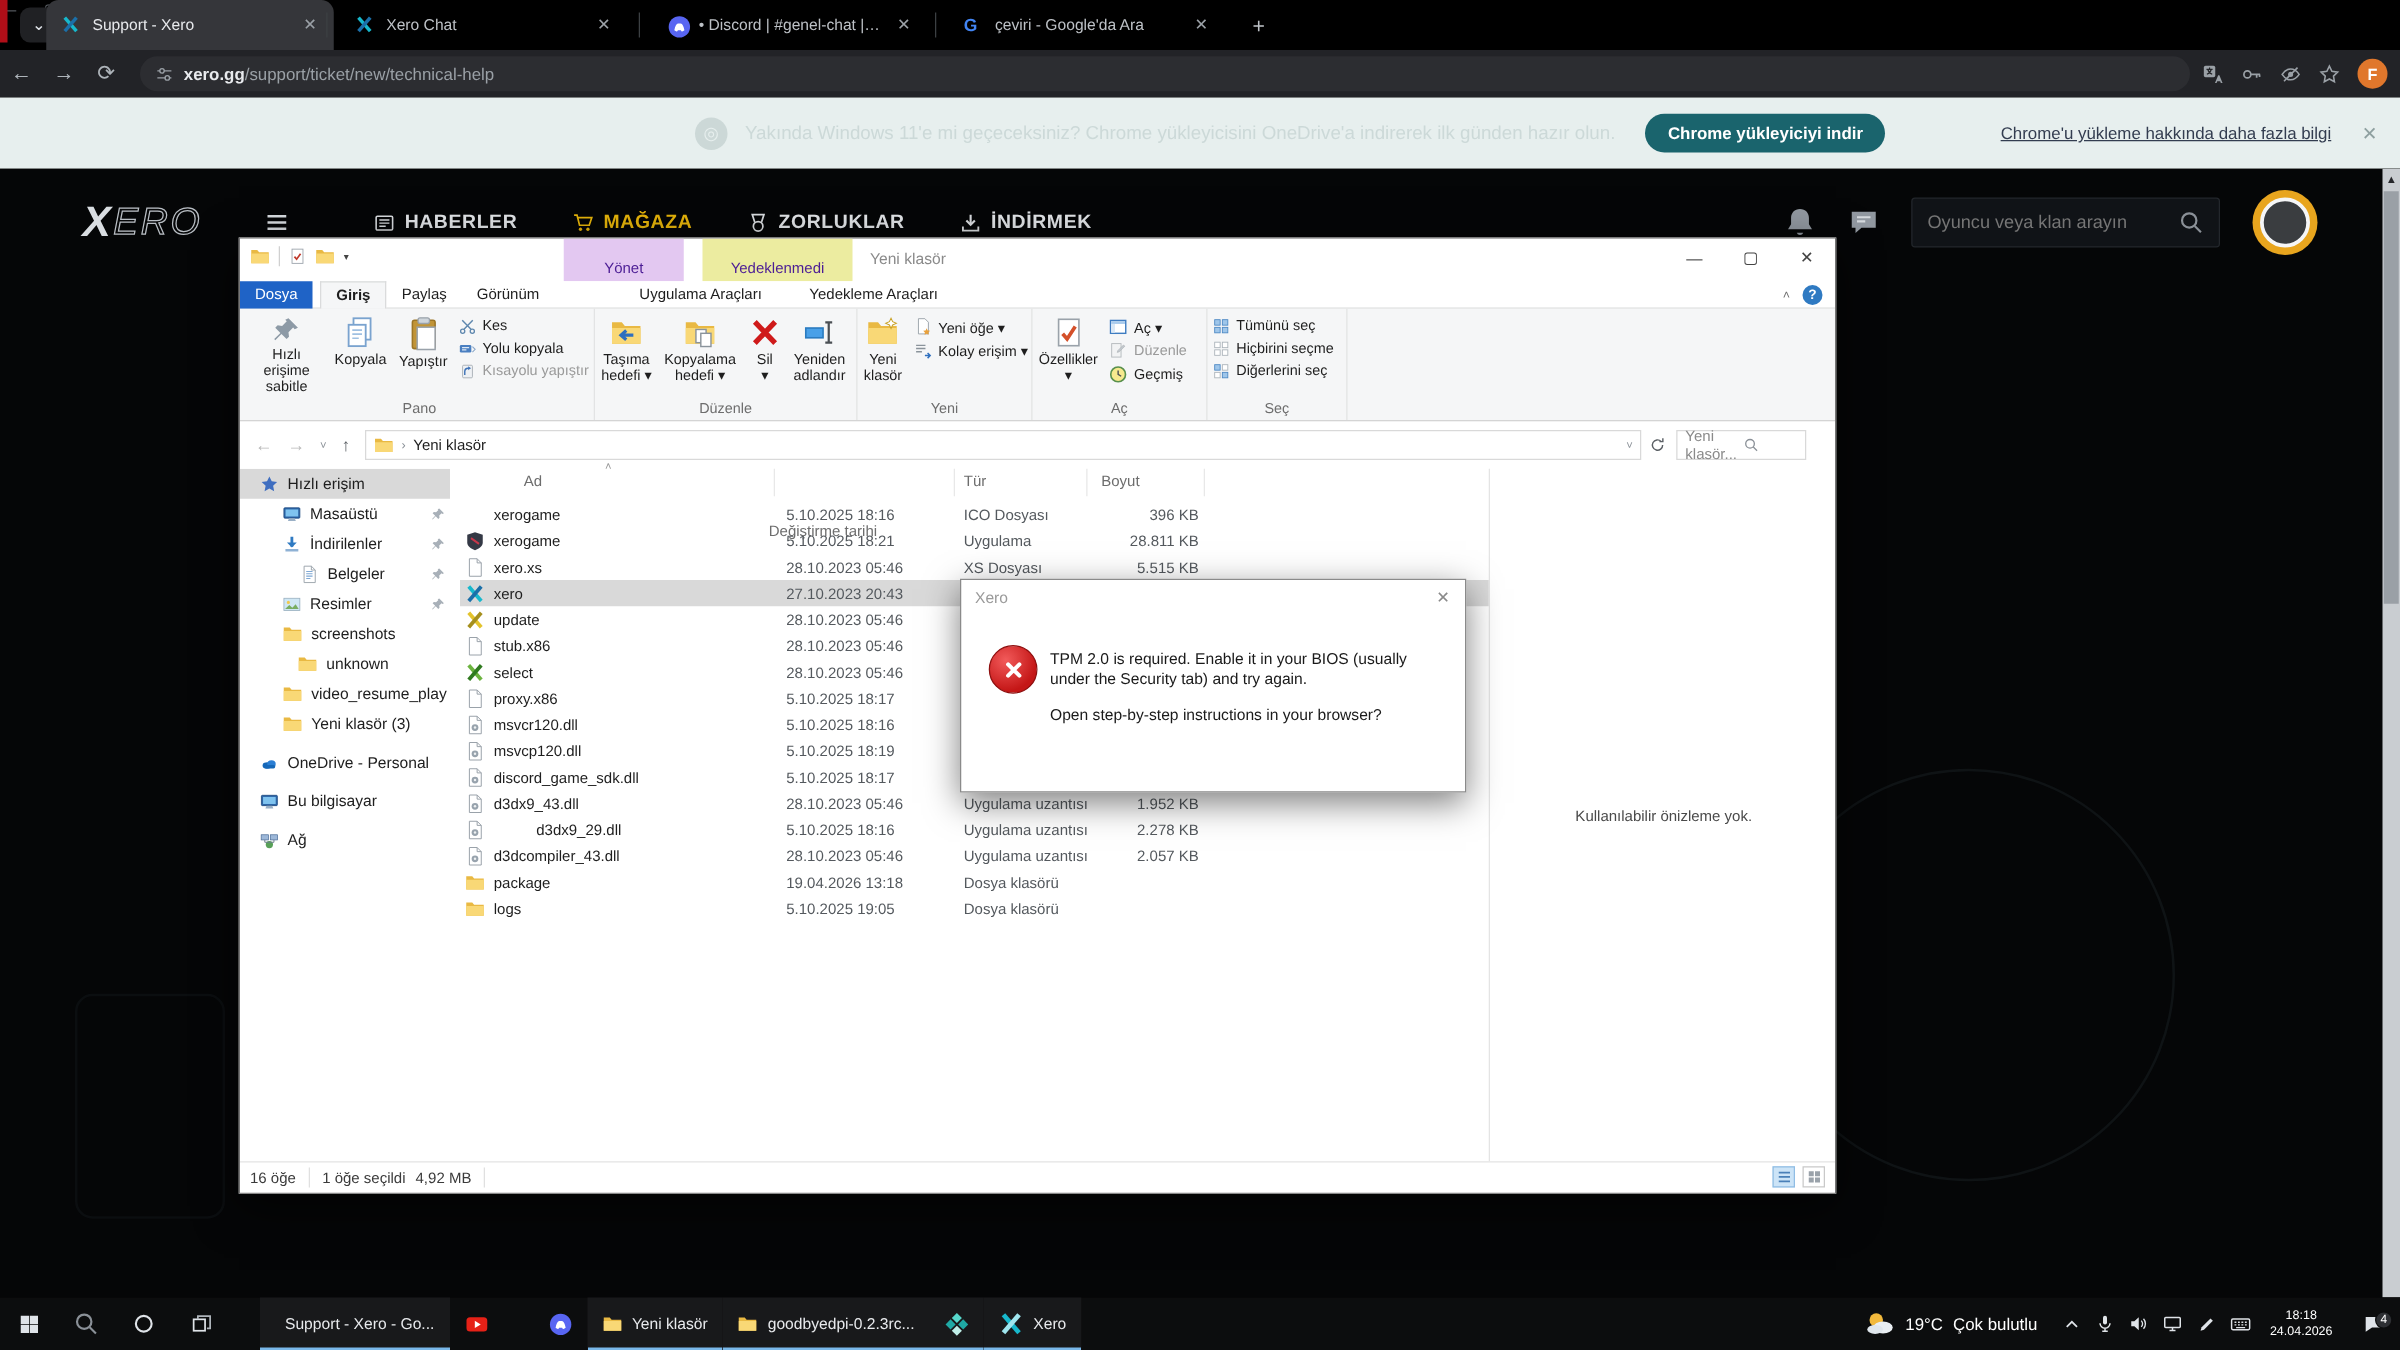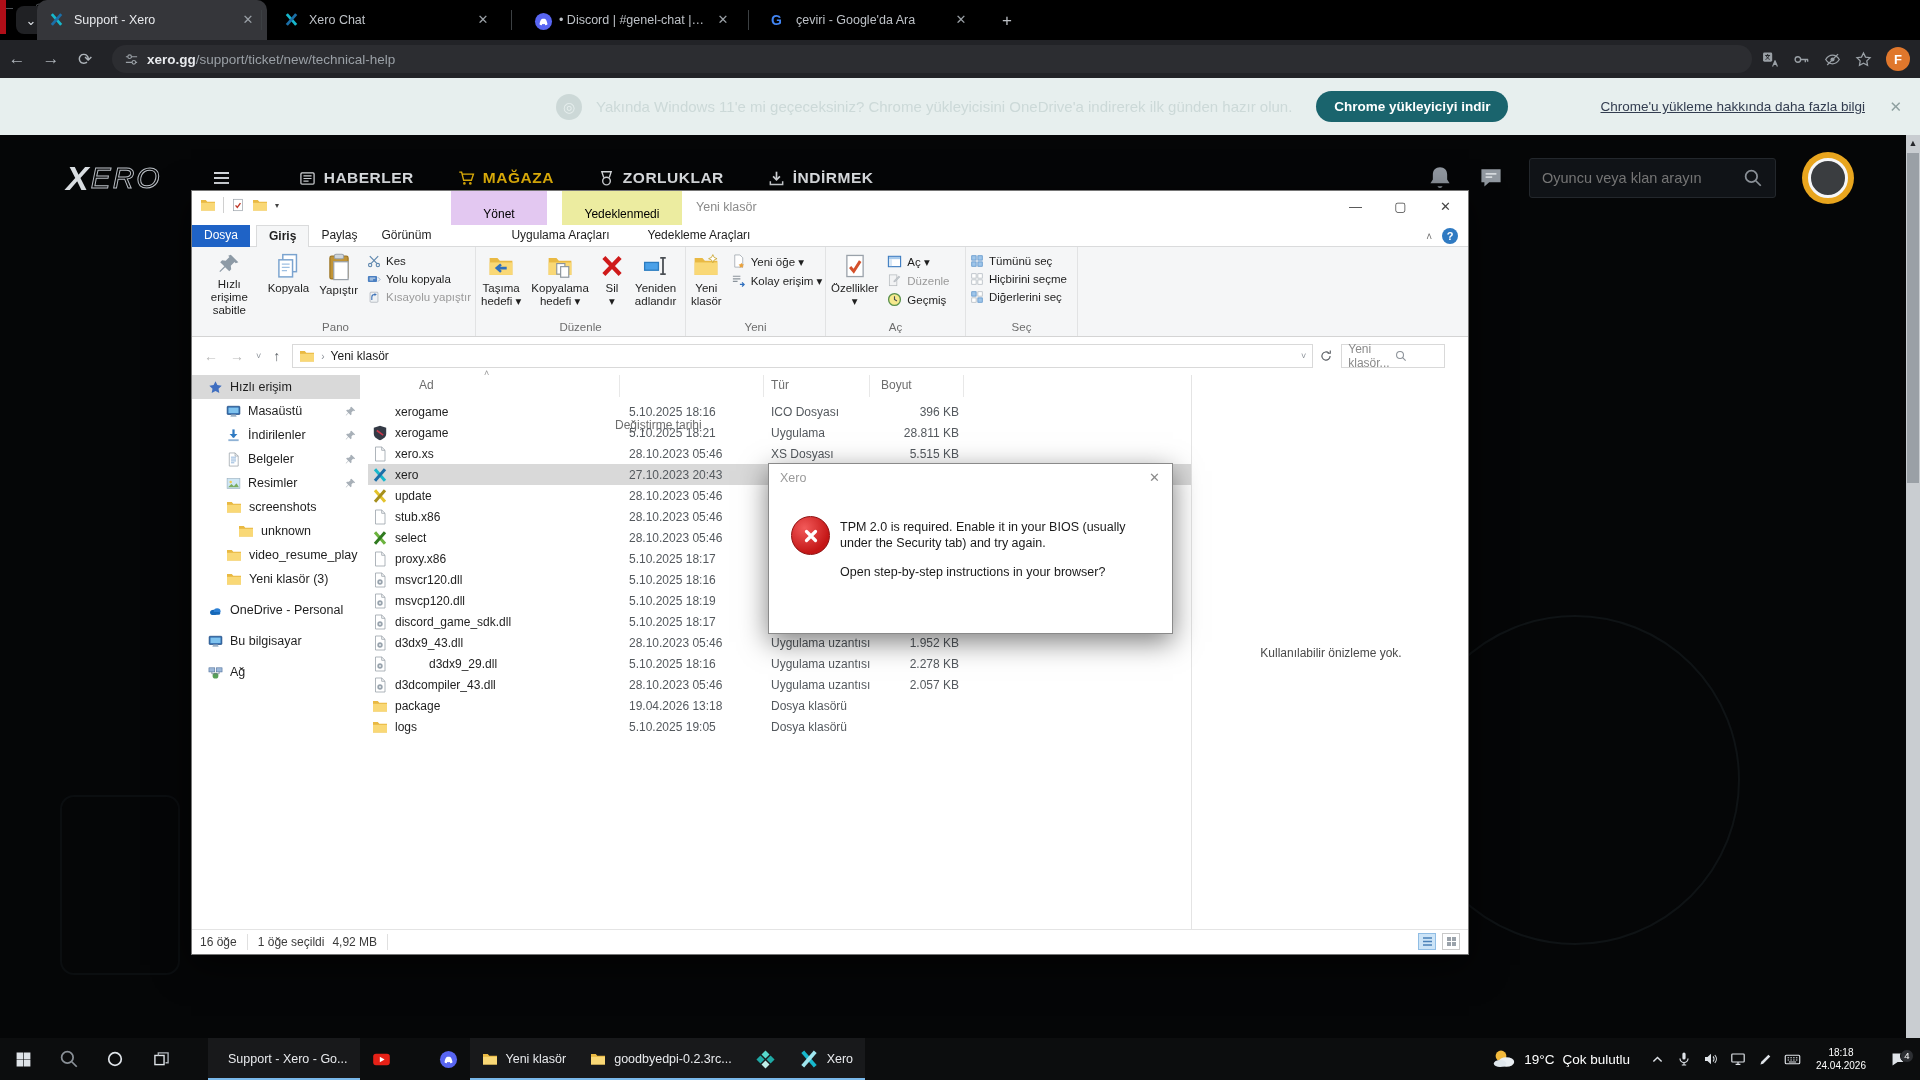--- a/index.html
+++ b/index.html
@@ -73,21 +73,21 @@
   #pagescroll .arr { color:#26272b; font-size:9px; text-align:center; padding-top:3px; }
   #pagescroll .thumb { position:absolute; left:1px; top:18px; width:12px; height:330px; background:#9aa0a6; }
 
   
   #explorer { left:191px; top:190px; width:1278px; height:765px; background:#fff; border:1px solid #767676;
     box-shadow:0 10px 34px rgba(0,0,0,.65); font-size:12px; color:#1e1e1e; }
   .titlebar { position:absolute; left:0; top:0; width:100%; height:34px; background:#fff; }
   .qat { position:absolute; left:8px; top:6px; display:flex; align-items:center; gap:7px; }
   .qat .vsep { width:1px; height:16px; background:#d0d0d0; }
   .ctx-tab { position:absolute; top:0; height:34px; display:flex; align-items:flex-end; justify-content:center;
-    padding-bottom:4px; font-size:12px; color:#000000; }
+    padding-bottom:4px; font-size:12px; color:#4c1d95; }
   .ctx-manage { left:259px; width:96px; background:#e3c8f1; }
   .ctx-backup { left:370px; width:120px; background:#ececa0; }
   .win-title { position:absolute; left:504px; top:9px; color:#8a8a8a; font-size:12.5px; }
   .expl-controls { position:absolute; right:0; top:0; display:flex; }
   .expl-controls div { width:45px; height:30px; display:flex; align-items:center; justify-content:center;
     color:#444; font-size:13px; }
   .ribbon-tabs { position:absolute; left:0; top:34px; width:100%; height:22px; background:#fff;
     border-bottom:1px solid #dadbdc; display:flex; font-size:12px; }
   .rtab { padding:3px 12px 0; height:22px; }
   .rtab.file { background:var(--dosya-blue); color:#fff; margin-right:6px; }
@@ -725,21 +725,21 @@
               <path d="M2.5 13h11" stroke="#8fb2d5" stroke-width="2"></path>
             </svg>
           </span>
           <span>İndirilenler</span>
           <span class="pinmark">
             <svg width="11" height="11" viewBox="0 0 16 16" fill="none">
               <path d="M9.3 1.2l5.5 5.5-1.9.8-.9-.9-2.7 2.7.3 2.6-1.4 1.4-3-3-3.6 3.6-.6-.6L4.6 9.7l-3-3L3 5.3l2.6.3 2.7-2.7-.9-.9z" fill="#a8b0b8"></path>
             </svg>
           </span>
         </div>
-        <div class="side-item" style="padding-left: 34px;">
+        <div class="side-item" style="padding-left: 48px;">
           <span>
             <svg width="15" height="15" viewBox="0 0 16 16" fill="none">
               <path d="M3.5 1h6.2L13 4.3V15H3.5z" fill="#fff" stroke="#9aa2aa" stroke-width=".8"></path>
               <path d="M9.7 1v3.3H13" stroke="#9aa2aa" stroke-width=".8"></path>
               <path d="M5.3 5.5h5.4M5.3 7.5h5.4M5.3 9.5h5.4M5.3 11.5h3.6" stroke="#7fa8d4" stroke-width=".9"></path>
             </svg>
           </span>
           <span>Belgeler</span>
           <span class="pinmark">
             <svg width="11" height="11" viewBox="0 0 16 16" fill="none">

